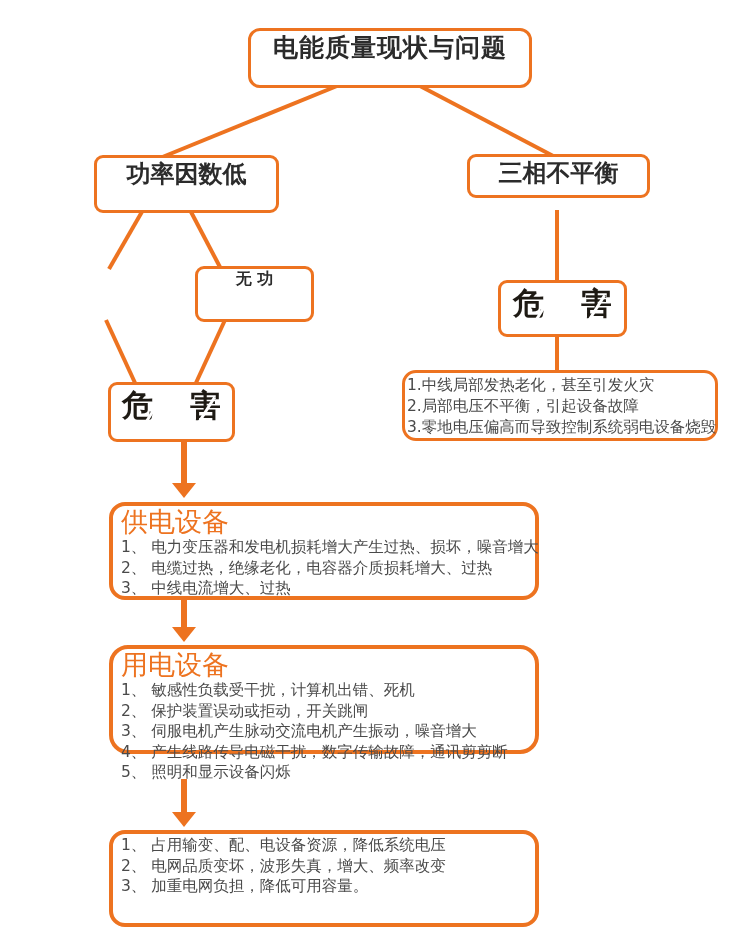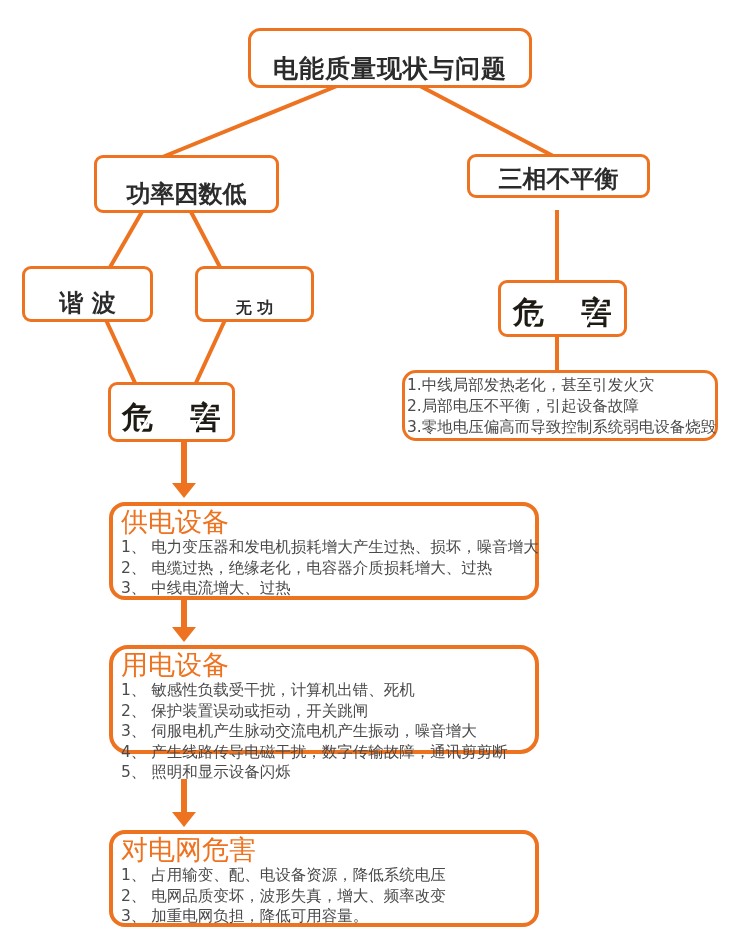--- a/index.html
+++ b/index.html
@@ -4,21 +4,21 @@
 <style>
   :root { --accent:#ED7320; --label:#2B2B2B; --list:#4A4A4A; }
   * { margin:0; padding:0; box-sizing:border-box; }
   body { background:#fff; font-family:"DejaVu Sans","Liberation Sans",sans-serif; }
   .canvas { position:relative; width:740px; height:946px; background:#fff; overflow:hidden; }
   .wires { position:absolute; left:0; top:0; z-index:0; }
   .wires line { stroke:var(--accent); }
   .wires polygon { fill:var(--accent); }
 
   .node { position:absolute; z-index:1; background:#fff; border:3px solid var(--accent);
-          border-radius:9px; display:flex; align-items:flex-end; justify-content:center;
+          border-radius:9px; display:flex; align-items:flex-start; justify-content:center;
           color:var(--label); font-weight:bold; }
   .node-root   { left:248px; top:28px;  width:284px; height:60px; font-size:25px; border-radius:12px; letter-spacing:1px; }
   .node-lowpf  { left:94px;  top:155px; width:185px; height:58px; font-size:24px; }
   .node-unbal  { left:467px; top:154px; width:183px; height:44px; font-size:24px; }
   .node-harmo  { left:22px;  top:266px; width:131px; height:56px; font-size:24px; }
   .node-react  { left:173px; top:266px; width:119px; height:56px; font-size:16px;margin-left:22px; }
   .node-harm-l { left:108px; top:382px; width:127px; height:60px; }
   .node-harm-r { left:498px; top:280px; width:129px; height:57px; }
 
   .harm span { font-size:31px; font-weight:900; letter-spacing:13px; margin-right:-13px; color:#1e1a14; }
@@ -69,23 +69,20 @@
   </div>
 
   <div class="node node-lowpf">
     <span>功率因数低</span>
   </div>
 
   <div class="node node-unbal">
     <span>三相不平衡</span>
   </div>
 
-  <div class="node node-harmo">
-    <span>谐 波</span>
-  </div>
 
   <div class="node node-react">
     <span>无 功</span>
   </div>
 
   <div class="node node-harm-l harm">
     <span>危 害</span>
     <i class="crack c1"></i>
     <i class="crack c2"></i>
   </div>
@@ -116,21 +113,20 @@
     <div>
         <div class="item">1、 敏感性负载受干扰，计算机出错、死机</div>
         <div class="item">2、 保护装置误动或拒动，开关跳闸</div>
         <div class="item">3、 伺服电机产生脉动交流电机产生振动，噪音增大</div>
         <div class="item">4、 产生线路传导电磁干扰，数字传输故障，通讯剪剪断</div>
         <div class="item">5、 照明和显示设备闪烁</div>
       </div>
   </div>
 
   <div class="bigbox box-grid">
-    <div class="title">对电网危害</div>
     <div>
         <div class="item">1、 占用输变、配、电设备资源，降低系统电压</div>
         <div class="item">2、 电网品质变坏，波形失真，增大、频率改变</div>
         <div class="item">3、 加重电网负担，降低可用容量。</div>
       </div>
   </div>
 
 </div>
 
 </body></html>

